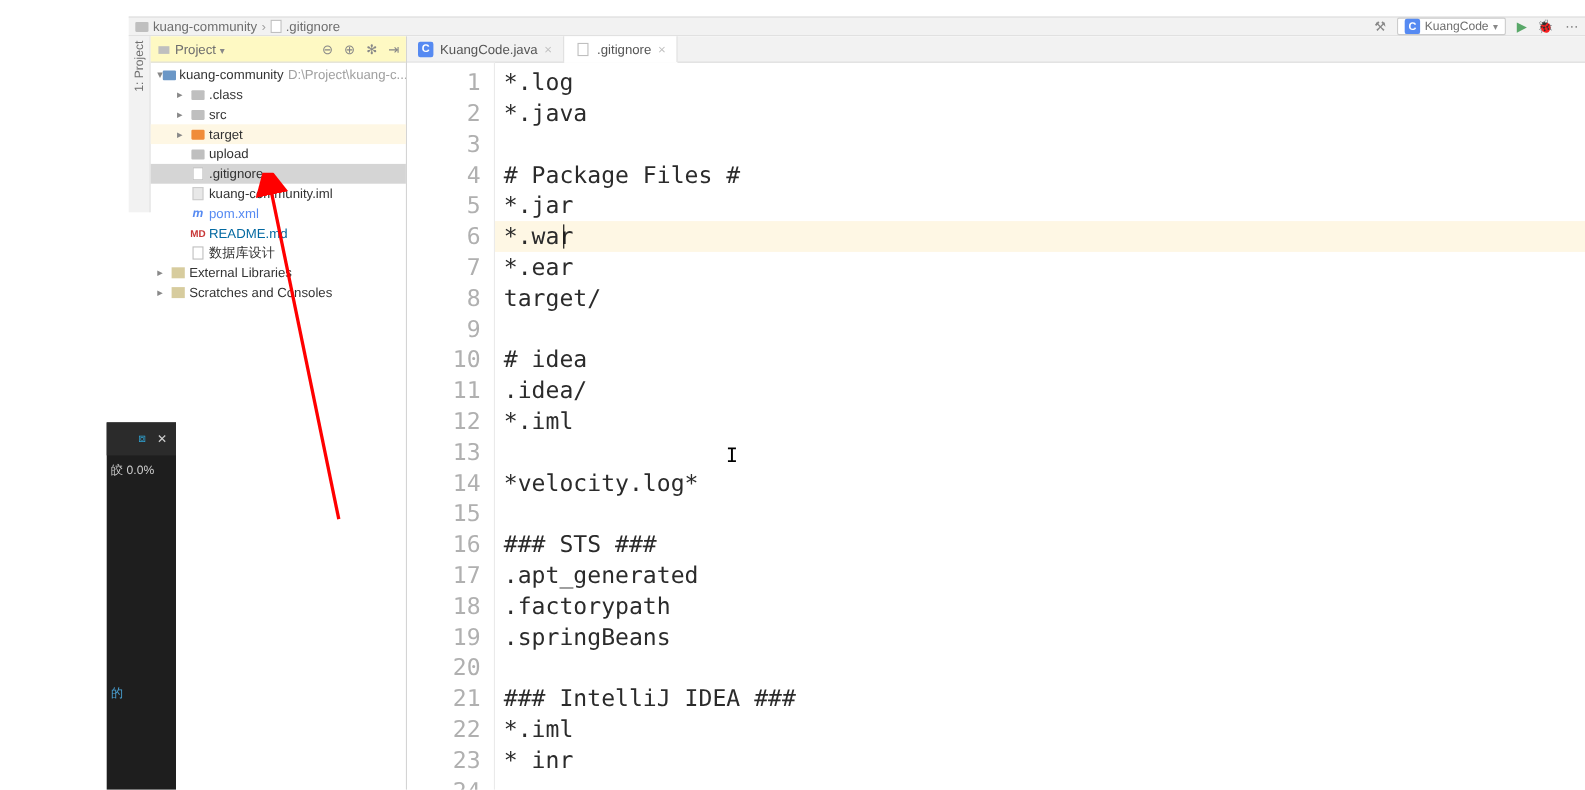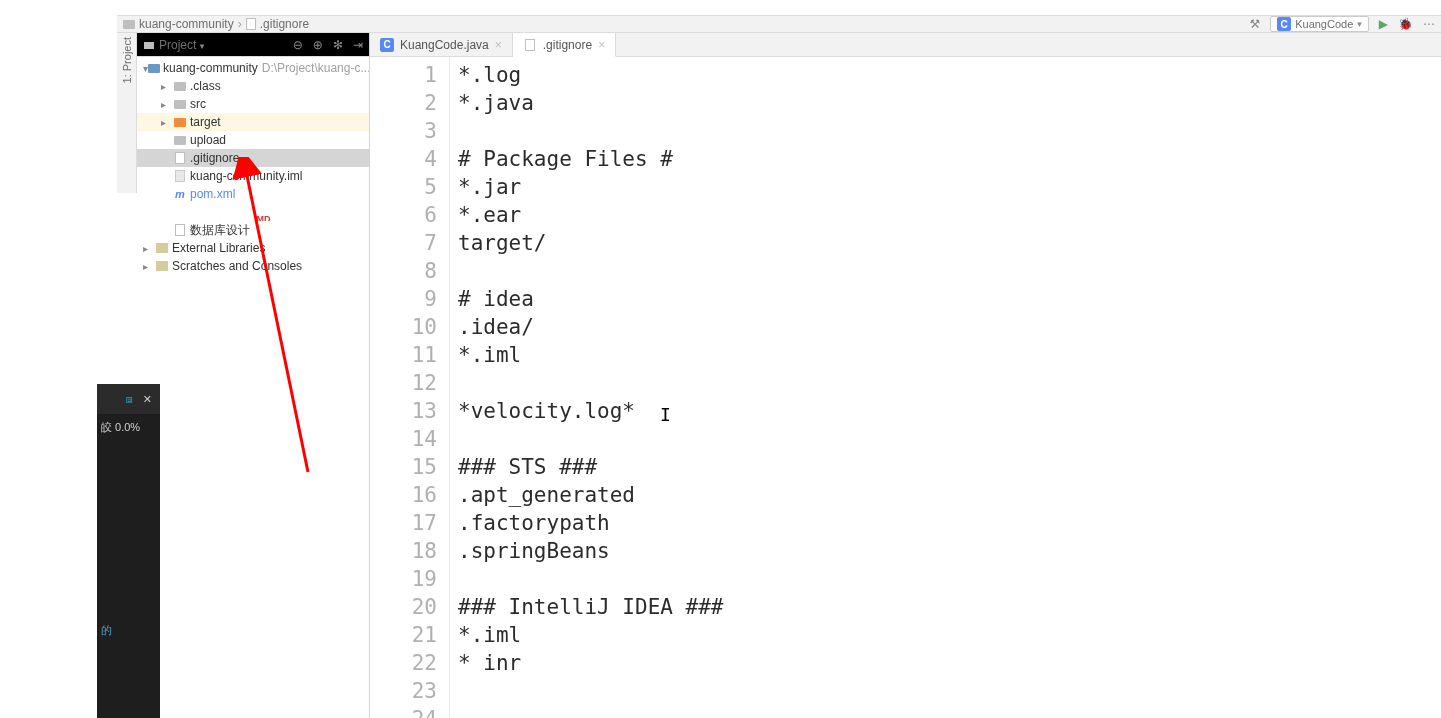--- a/index.html
+++ b/index.html
@@ -69,21 +69,21 @@
   position: absolute;
   left: 137px;
   top: 33px;
   width: 233px;
   bottom: 0;
   border-right: 1px solid #d4d4d4;
   background: #fff;
 }
 .project-header {
   height: 24px;
-  background: #000000;
+  background: #fef9c3;
   border-bottom: 1px solid #dcdcdc;
   display: flex;
   align-items: center;
   padding: 0 6px;
   font-size: 12px;
   color: #6e6e6e;
 }
 .project-header .hdr-icon { margin-right: 4px; width: 12px; height: 12px; }
 .project-header .tools { margin-left: auto; display: flex; gap: 10px; color: #888; }
 
@@ -292,21 +292,21 @@
         </span>
       <span class="name">kuang-community.iml</span>
     </div>
     <div class="tree-row" style="padding-left:24px;">
       <span class="arrow blank">▸</span>
       <span class="icon">
           <span style="color:#568af2;font-weight:bold;font-style:italic;font-size:11px;">m</span>
         </span>
       <span class="name" style="color:#568af2;">pom.xml</span>
     </div>
-    <div class="tree-row" style="padding-left:24px;flex-direction:column;">
+    <div class="tree-row" style="padding-left:24px;">
       <span class="arrow blank">▸</span>
       <span class="icon">
           <span style="color:#c83737;font-weight:bold;font-size:9px;">MD</span>
         </span>
       <span class="name" style="color:#0369a1;">README.md</span>
     </div>
     <div class="tree-row" style="padding-left:24px;">
       <span class="arrow blank">▸</span>
       <span class="icon">
           <span style="display:inline-block;width:10px;height:12px;border:1px solid #bfbfbf;background:#fff;"></span>
@@ -372,20 +372,21 @@
         <div>23</div>
         <div>24</div>
       </div>
     <div class="code" id="code">
 
         <div class="code-line">*.log</div>
         <div class="code-line">*.java</div>
         <div class="code-line"></div>
         <div class="code-line"># Package Files #</div>
         <div class="code-line">*.jar</div>
+        <div class="code-line hl" style="position: relative;">*.war<span class="caret" style="left: 62px;"></span></div>
         <div class="code-line">*.ear</div>
         <div class="code-line">target/</div>
         <div class="code-line"></div>
         <div class="code-line"># idea</div>
         <div class="code-line">.idea/</div>
         <div class="code-line">*.iml</div>
         <div class="code-line"></div>
         <div class="code-line">*velocity.log*</div>
         <div class="code-line"></div>
         <div class="code-line">### STS ###</div>

